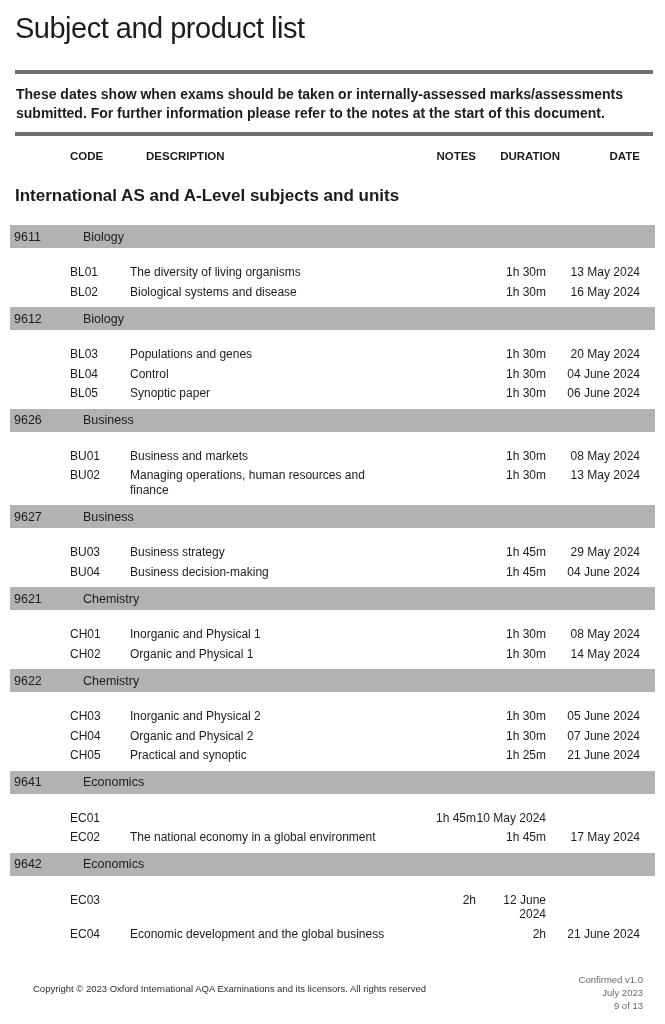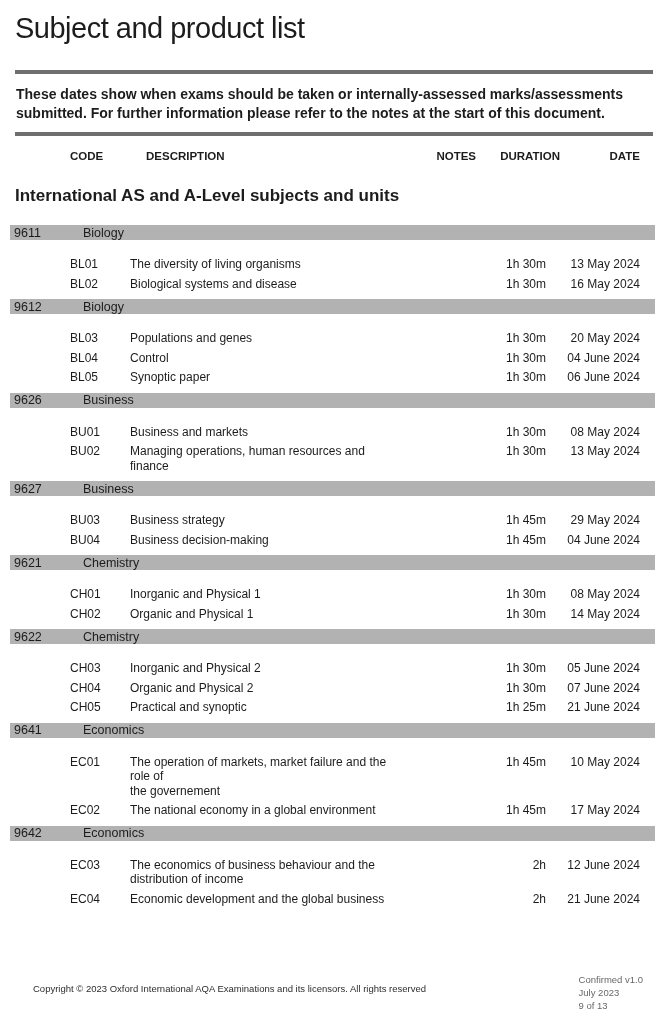--- a/index.html
+++ b/index.html
@@ -32,38 +32,38 @@
   }
   .thead{margin-top:14px;font-weight:bold;font-size:11.5px;}
   .c-notes,.c-dur,.c-date{text-align:right;}
   .thead .c-desc{margin-left:-12px;padding-left:28px;}
   .thead .c-dur{margin-right:-14px;}
   .section-heading{
     font-size:17px;font-weight:bold;
     margin:24px 16px 0 15px;
   }
   .band{
-    margin:8px 10px 0 10px;height:15px;
+    margin:8px 10px 0 10px;height:23px;
     background:var(--band,#b2b2b2);
     display:flex;align-items:center;
     font-size:12.5px;padding-left:4px;
   }
   .band.first{margin-top:19px;}
   .band-code{width:69px;}
   .units{margin-top:17px;}
   .unit{font-size:12px;line-height:14.5px;margin-bottom:5px;}
   .unit .c-desc{white-space:pre-line;}
   .footer-left{
     position:absolute;left:33px;bottom:30px;
     font-size:9.5px;color:#2d2d2d;
   }
   .footer-right{
     position:absolute;right:22px;bottom:12px;
     font-size:9.5px;line-height:13px;color:#4c4c4c;
-    opacity:.85;
+    text-align:right;opacity:.85;
   }
 </style>
 </head>
 <body>
 
 <div class="page">
 
   <div class="title">Subject and product list</div>
   <div class="rule r1"></div>
   <p class="intro">These dates show when exams should be taken or internally-assessed marks/assessments
@@ -236,22 +236,20 @@
   </div>
 
   <div class="band">
     <span class="band-code">9641</span>
     <span class="band-subject">Economics</span>
   </div>
   <div class="units">
     <div class="row unit">
       <span class="c-indent"></span>
       <span class="c-code">EC01</span>
-      <span class="c-desc">The operation of markets, market failure and the role of
-the governement</span>
       <span class="c-notes"></span>
       <span class="c-dur">1h 45m</span>
       <span class="c-date">10 May 2024</span>
     </div>
     <div class="row unit">
       <span class="c-indent"></span>
       <span class="c-code">EC02</span>
       <span class="c-desc">The national economy in a global environment</span>
       <span class="c-notes"></span>
       <span class="c-dur">1h 45m</span>
@@ -260,22 +258,20 @@
   </div>
 
   <div class="band">
     <span class="band-code">9642</span>
     <span class="band-subject">Economics</span>
   </div>
   <div class="units">
     <div class="row unit">
       <span class="c-indent"></span>
       <span class="c-code">EC03</span>
-      <span class="c-desc">The economics of business behaviour and the
-distribution of income</span>
       <span class="c-notes"></span>
       <span class="c-dur">2h</span>
       <span class="c-date">12 June 2024</span>
     </div>
     <div class="row unit">
       <span class="c-indent"></span>
       <span class="c-code">EC04</span>
       <span class="c-desc">Economic development and the global business</span>
       <span class="c-notes"></span>
       <span class="c-dur">2h</span>

